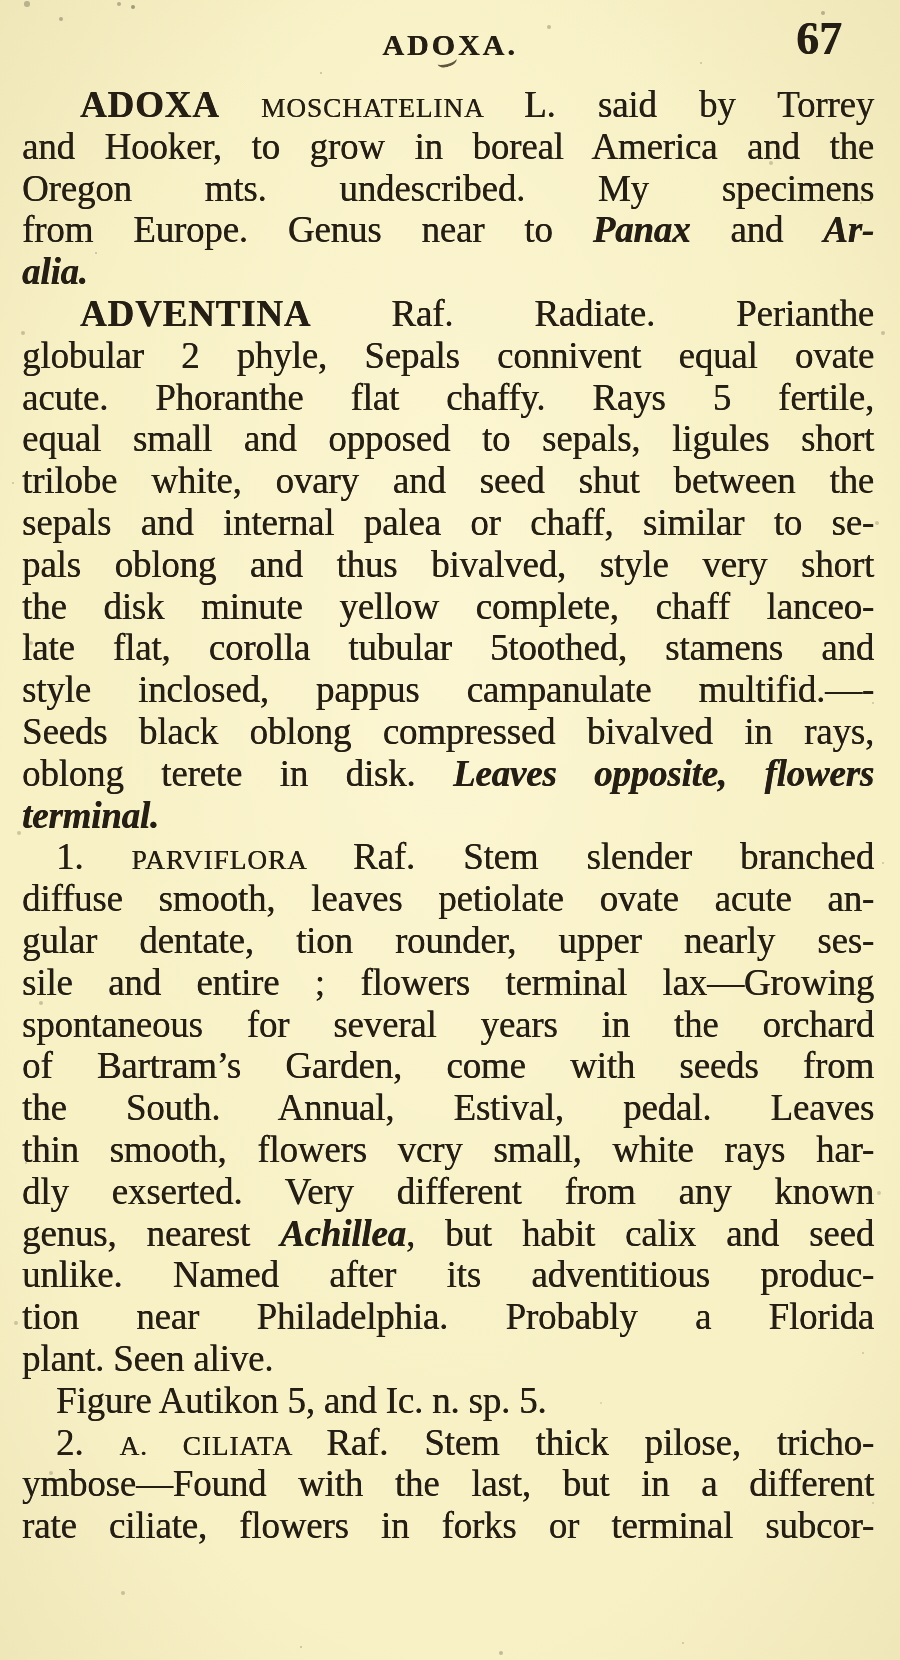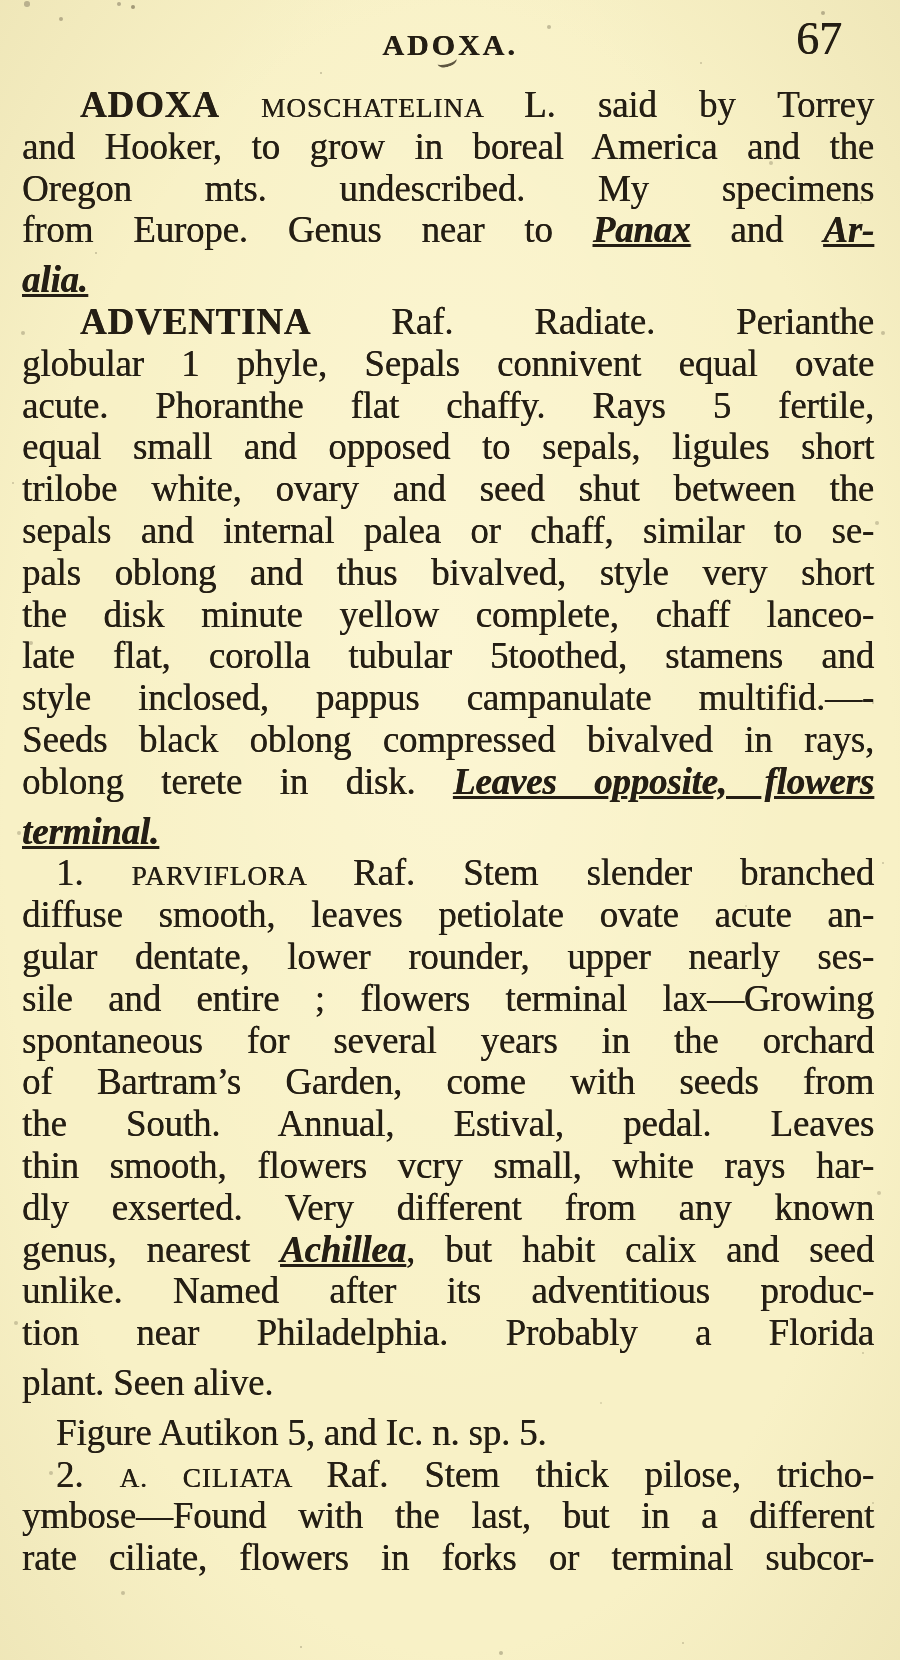--- a/index.html
+++ b/index.html
@@ -30,21 +30,21 @@
     text-align: center;
     font-weight: bold;
     font-size: 30px;
     letter-spacing: 3px;
     text-shadow: 0.4px 0 0 currentColor;
   }
   .page-number {
     position: absolute;
     top: 16px;
     right: 58px;
-    font-weight: normal;
+    font-weight: bold;
     font-size: 46px;
     line-height: 1;
     text-shadow: 0.4px 0 0 currentColor;
   }
 
   
   .text-block {
     position: absolute;
     left: 22px;
     top: 84px;
@@ -56,38 +56,36 @@
   }
   .line {
     height: 41.8px;
     text-align: justify;
     text-align-last: justify;
     white-space: normal;
   }
   .line.nojust {
     text-align: left;
     text-align-last: left;
-    margin-top: 8px;
   }
   .line.ind1 { text-indent: 58px; }
   .line.ind2 { text-indent: 34px; }
 
   .seg-genus {
     font-weight: bold;
     letter-spacing: 0.8px;
   }
   .seg-smallcaps {
     font-size: 0.74em;
     font-weight: normal;
     letter-spacing: 0.9px;
   }
   .seg-italic {
     font-style: italic;
     font-weight: bold;
-    text-decoration: underline;
   }
 
   
   .specks {
     position: absolute;
     left: 0; top: 0;
     width: 2px; height: 2px;
     border-radius: 50%;
     background: transparent;
     box-shadow:
@@ -147,35 +145,35 @@
   <div class="running-head">ADOXA.</div>
   <div class="page-number">67</div>
 
   <div class="text-block" id="text-block">
       <div class="line ind1"><span class="seg-genus">ADOXA </span><span class="seg-smallcaps">MOSCHATELINA </span><span>L. said by Torrey</span></div>
       <div class="line"><span>and Hooker, to grow in boreal America and the</span></div>
       <div class="line"><span>Oregon mts. undescribed. My specimens</span></div>
       <div class="line"><span>from Europe. Genus near to </span><span class="seg-italic">Panax</span><span> and </span><span class="seg-italic">Ar-</span></div>
       <div class="line nojust"><span class="seg-italic">alia.</span></div>
       <div class="line ind1"><span class="seg-genus">ADVENTINA </span><span>Raf. Radiate. Perianthe</span></div>
-      <div class="line"><span>globular 1 phyle, Sepals connivent equal ovate</span></div>
+      <div class="line"><span>globular 2 phyle, Sepals connivent equal ovate</span></div>
       <div class="line"><span>acute. Phoranthe flat chaffy. Rays 5 fertile,</span></div>
       <div class="line"><span>equal small and opposed to sepals, ligules short</span></div>
       <div class="line"><span>trilobe white, ovary and seed shut between the</span></div>
       <div class="line"><span>sepals and internal palea or chaff, similar to se-</span></div>
       <div class="line"><span>pals oblong and thus bivalved, style very short</span></div>
       <div class="line"><span>the disk minute yellow complete, chaff lanceo-</span></div>
       <div class="line"><span>late flat, corolla tubular 5toothed, stamens and</span></div>
       <div class="line"><span>style inclosed, pappus campanulate multifid.—-</span></div>
       <div class="line"><span>Seeds black oblong compressed bivalved in rays,</span></div>
       <div class="line"><span>oblong terete in disk. </span><span class="seg-italic">Leaves opposite, flowers</span></div>
       <div class="line nojust"><span class="seg-italic">terminal.</span></div>
       <div class="line ind2"><span>1. </span><span class="seg-smallcaps">PARVIFLORA </span><span>Raf. Stem slender branched</span></div>
       <div class="line"><span>diffuse smooth, leaves petiolate ovate acute an-</span></div>
-      <div class="line"><span>gular dentate, lower rounder, upper nearly ses-</span></div>
+      <div class="line"><span>gular dentate, tion rounder, upper nearly ses-</span></div>
       <div class="line"><span>sile and entire ; flowers terminal lax—Growing</span></div>
       <div class="line"><span>spontaneous for several years in the orchard</span></div>
       <div class="line"><span>of Bartram’s Garden, come with seeds from</span></div>
       <div class="line"><span>the South. Annual, Estival, pedal. Leaves</span></div>
       <div class="line"><span>thin smooth, flowers vcry small, white rays har-</span></div>
       <div class="line"><span>dly exserted. Very different from any known</span></div>
       <div class="line"><span>genus, nearest </span><span class="seg-italic">Achillea</span><span>, but habit calix and seed</span></div>
       <div class="line"><span>unlike. Named after its adventitious produc-</span></div>
       <div class="line"><span>tion near Philadelphia. Probably a Florida</span></div>
       <div class="line nojust"><span>plant. Seen alive.</span></div>

